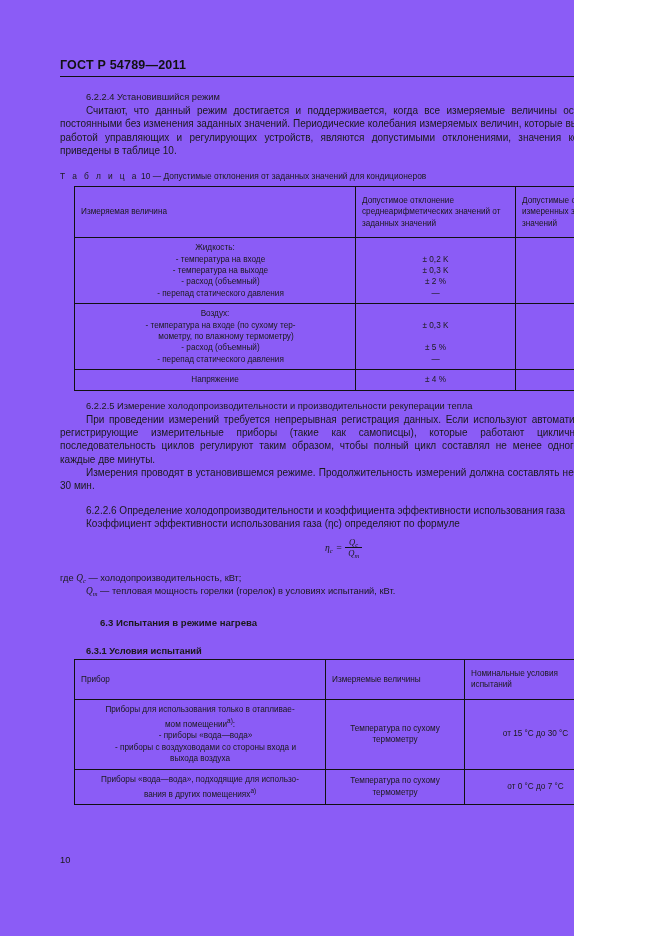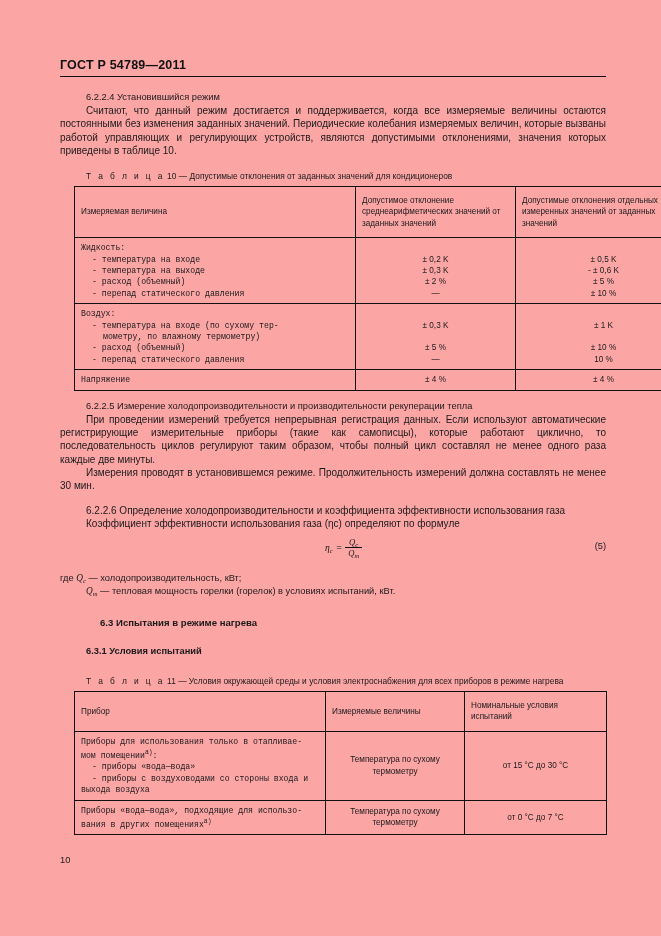--- a/index.html
+++ b/index.html
@@ -6,23 +6,23 @@
     margin: 0;
     padding: 0;
     background: #ffffff;
   }
   body {
     font-family: "Liberation Sans", sans-serif;
     color: #1a1a1a;
   }
   .page {
     position: relative;
-    width: 661px;
+    width: 574px;
     height: 936px;
-    background: #fca5a5;
+    background: #8b5cf6;
     overflow: hidden;
     box-sizing: border-box;
   }
   .content {
     position: absolute;
     left: 60px;
     top: 0;
     width: 546px;
   }
   .doc-header {
@@ -73,21 +73,20 @@
   }
   .tbl-caption {
     font-size: 8.4px;
     margin: 0;
     padding-top: 14px;
     padding-bottom: 5px;
     color: #1a1a1a;
   }
   .tbl-caption .spaced {
     letter-spacing: 2.4px;
-    margin-left: 26px;
   }
   table.gost {
     border-collapse: collapse;
     width: 532px;
     margin-left: 14px;
     table-layout: fixed;
   }
   table.gost td, table.gost th {
     border: 0.9px solid #111;
     font-size: 8.2px;
@@ -95,21 +94,21 @@
     font-weight: normal;
     vertical-align: middle;
     padding: 4px 6px;
     color: #1a1a1a;
   }
   table.gost thead td {
     padding-top: 8px;
     padding-bottom: 8px;
   }
   .cell-center { text-align: center; }
-  .cell-left { text-align: left; font-family: Liberation Mono, monospace; }
+  .cell-left { text-align: center; }
   .meas-block { }
   .meas-title { }
   .meas-item {
     padding-left: 11px;
     text-indent: 0;
   }
   .meas-item.cont {
     padding-left: 22px;
   }
   .meas-item.nohang {
@@ -279,25 +278,20 @@
     </div>
 
     <div class="where">
       <div><span>где </span><span class="ital"><span>Q</span><sub>c</sub></span><span> — холодопроизводительность, кВт;</span></div>
       <div class="ln2"><span class="ital"><span>Q</span><sub>т</sub></span><span> — тепловая мощность горелки (горелок) в условиях испытаний, кВт.</span></div>
     </div>
 
     <p class="sec-head" style="padding-top:3px;">6.3  Испытания в режиме нагрева</p>
     <p class="subsec-head">6.3.1  Условия испытаний</p>
 
-    <p class="tbl-caption" style="padding-top:17px;">
-      <span class="spaced">Т а б л и ц а</span>
-      <span>11</span>
-      <span>— Условия окружающей среды и условия электроснабжения для всех приборов в режиме нагрева</span>
-    </p>
 
     <table class="gost tbl11">
       <colgroup>
         <col style="width:251px">
         <col style="width:139px">
         <col style="width:142px">
       </colgroup>
       <thead>
         <tr>
           <td>Прибор</td>

